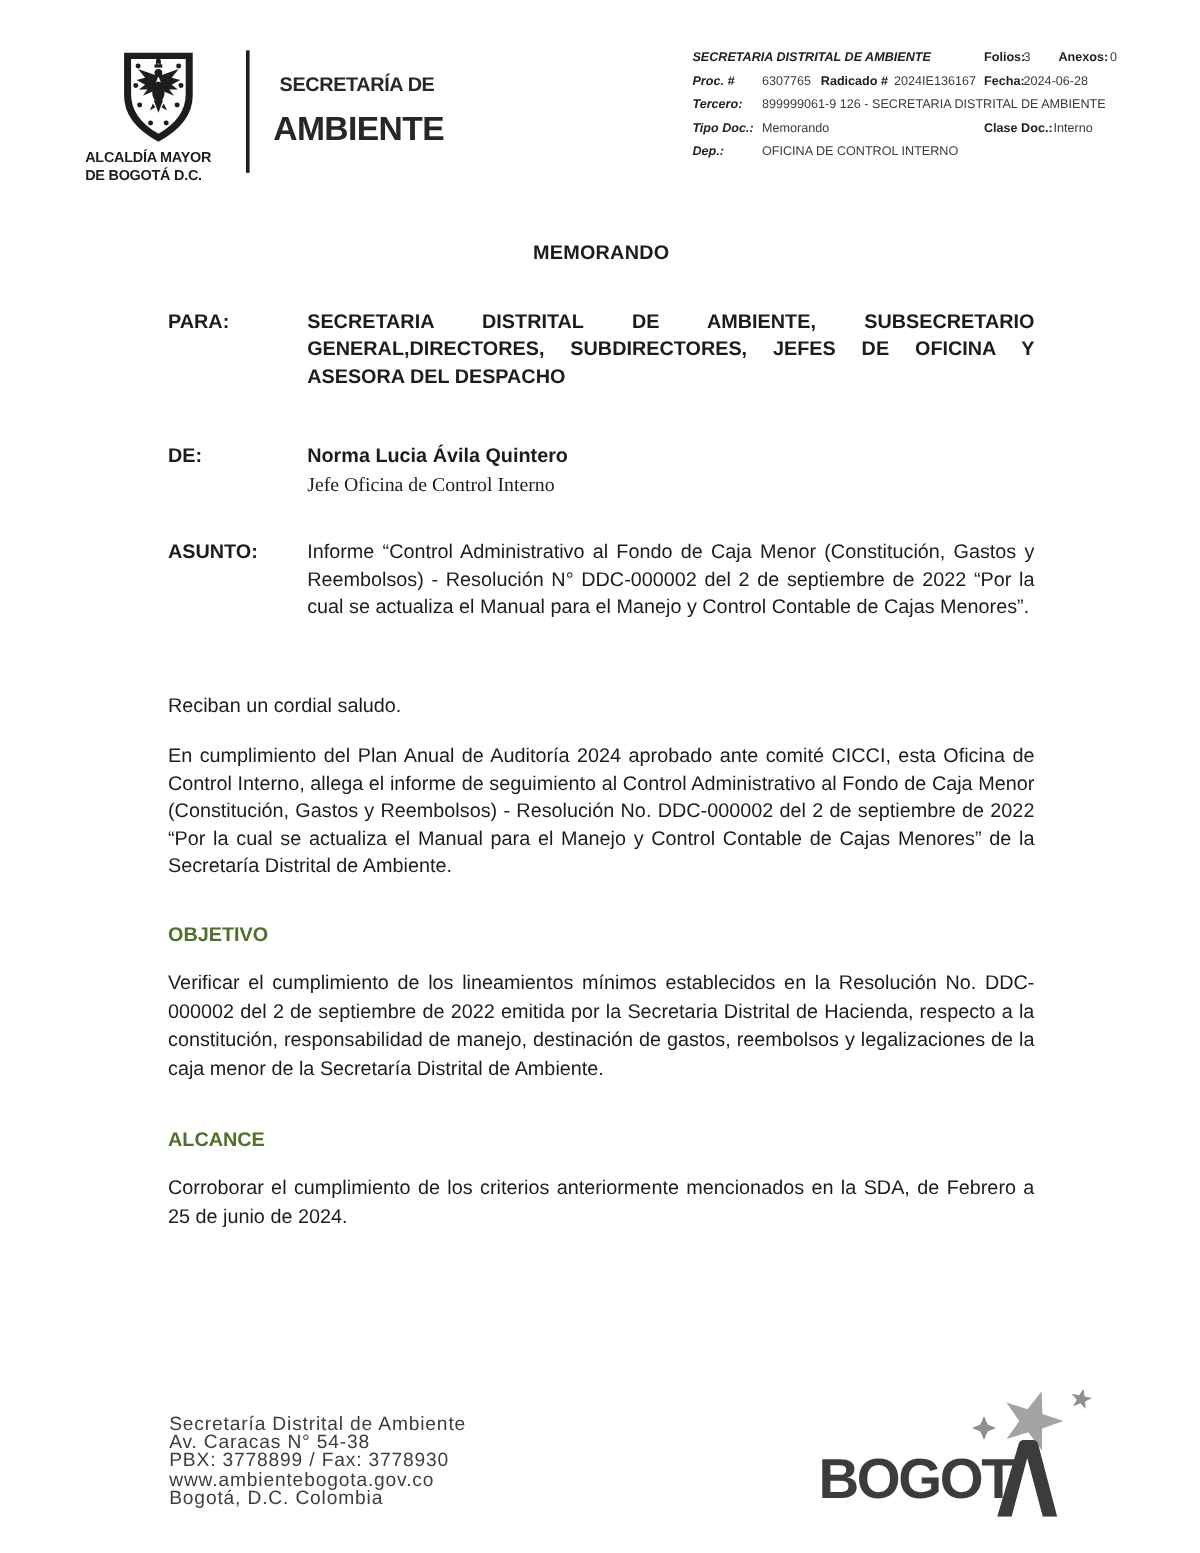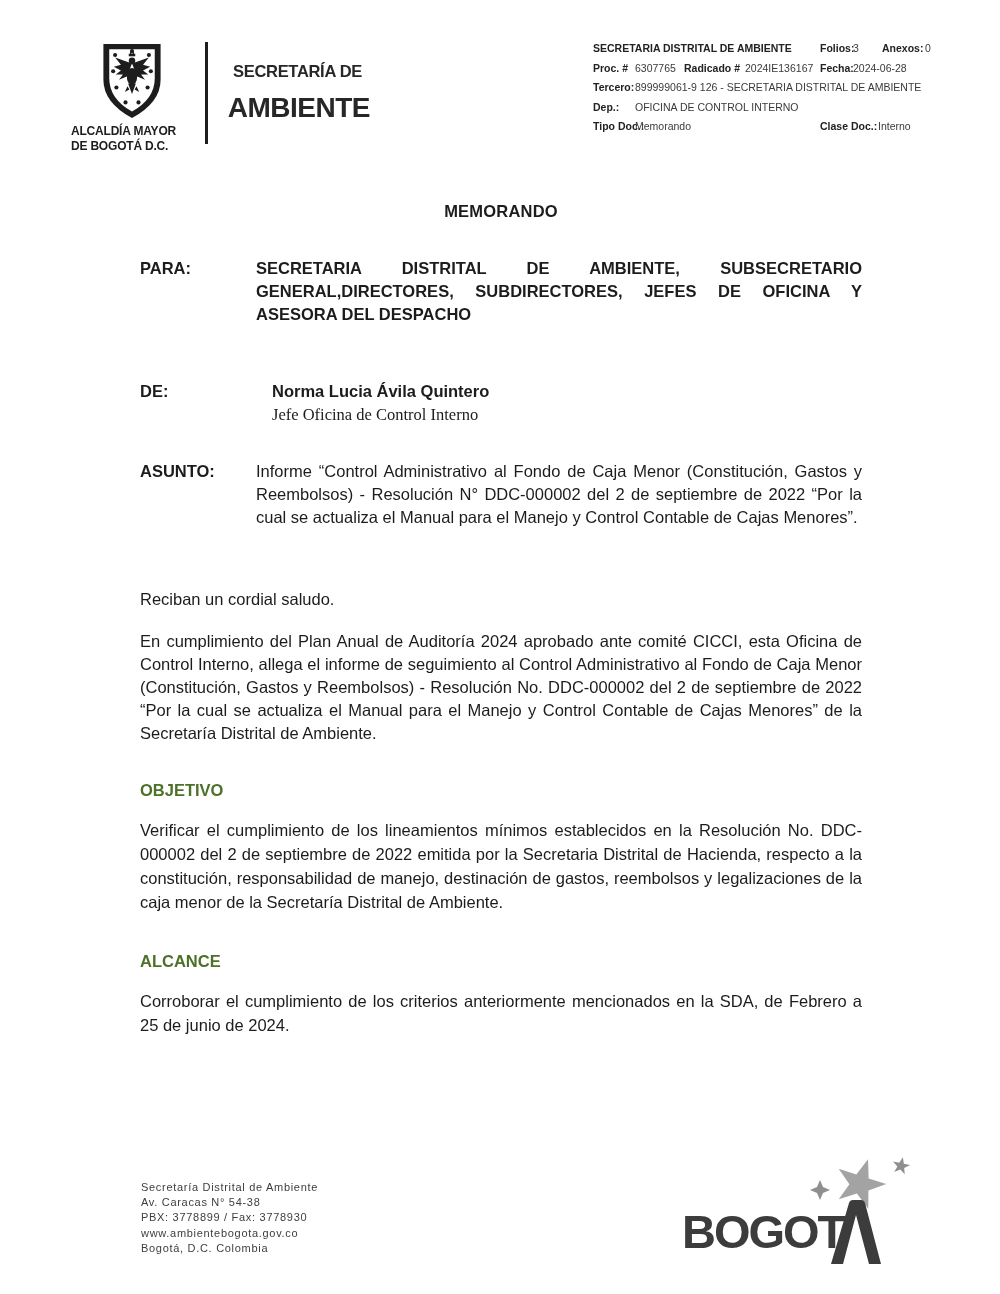--- a/index.html
+++ b/index.html
@@ -23,45 +23,45 @@
   .header-divider { position:absolute; left:122px; top:2px; width:3px; height:102px; background:#1d1d1d; }
   .org-name { position:absolute; left:142px; top:22px; width:145px; text-align:center; color:#272727; }
   .org-name .l1 { display:block; font-weight:bold; font-size:16.5px; letter-spacing:-0.3px; }
   .org-name .l2 { display:block; font-weight:bold; font-size:28px; letter-spacing:-0.5px; margin-top:11px;text-align:right; }
 
   
   .meta { position:absolute; left:577px; top:42px; width:412px; font-size:10.5px; color:#3a3a3a; }
   .meta .row { position:relative; height:19.5px; }
   .meta span { position:absolute; white-space:nowrap; top:0; }
   .meta .b { font-weight:bold; color:#222; }
-  .m-x0 { left:16px; } .m-x58 { left:58px; } .m-x107 { left:107px; } .m-x168 { left:168px; }
+  .m-x0 { left:0;font-style:italic; } .m-x58 { left:58px; } .m-x107 { left:107px; } .m-x168 { left:168px; }
   .m-x243 { left:243px; } .m-x276 { left:276px; }
   .m-x301 { left:301px; } .m-x305 { left:305px; } .m-x348 { left:348px; }
 
   
   .doc { position:absolute; left:140px; top:200px; width:722px; font-size:16.5px; line-height:23px; color:#1c1c1c; }
   .doc-title { text-align:center; font-weight:bold; font-size:16.5px; letter-spacing:0.2px; }
   .field { display:flex; }
   .field .label { width:116px; flex:0 0 116px; font-weight:bold; }
   .field .value { flex:1; text-align:justify; }
   .field .value.bold { font-weight:bold; }
   .f-para { margin-top:34px; }
-  .f-de { margin-top:54px;gap:16px; }
+  .f-de { margin-top:43px; }
   .f-asunto { margin-top:34px; }
   .de-title { font-weight:normal;font-family:Liberation Serif, serif; }
   .greeting { margin-top:59px; }
   .paragraph { margin-top:19px; text-align:justify; }
   .section-heading { margin-top:34px; font-weight:bold; color:#4e7028; font-size:16.5px; }
   .section-paragraph { margin-top:16px; text-align:justify; line-height:24px; }
   .alcance-heading { margin-top:36px; }
 
   
   .footer-address {
     position:absolute; left:141px; top:1180px;
-    font-size:11px; line-height:15.2px; letter-spacing:0.7px;
+    font-size:16px; line-height:15.2px; letter-spacing:0.7px;
     color:#3d3d3d; font-weight:normal;
   }
   .footer-address span { display:block; }
 
   .bogota-logo { position:absolute; left:678px; top:1156px; width:270px; height:120px; }
   .bogota-stars { position:absolute; left:120px; top:0; width:120px; height:62px; }
   .bogota-word { position:absolute; left:4px; top:52px; font-weight:bold; font-size:47px;
     letter-spacing:-2px; color:#3c3c3c; line-height:1;text-align:right; }
   .bogota-lambda { position:absolute; left:152px; top:44px; width:52px; height:64px; }
 </style>
@@ -125,28 +125,28 @@
       <span class="b m-x107">Radicado #</span>
       <span class="m-x168">2024IE136167</span>
       <span class="b m-x243">Fecha:</span>
       <span class="m-x276">2024-06-28</span>
     </div>
     <div class="row">
       <span class="b m-x0">Tercero:</span>
       <span class="m-x58">899999061-9 126 - SECRETARIA DISTRITAL DE AMBIENTE</span>
     </div>
     <div class="row">
-      <span class="b m-x0">Dep.:</span>
-      <span class="m-x58">OFICINA DE CONTROL INTERNO</span>
-    </div>
-    <div class="row">
       <span class="b m-x0">Tipo Doc.:</span>
       <span class="m-x58">Memorando</span>
       <span class="b m-x243">Clase Doc.:</span>
       <span class="m-x301">Interno</span>
+    </div>
+    <div class="row">
+      <span class="b m-x0">Dep.:</span>
+      <span class="m-x58">OFICINA DE CONTROL INTERNO</span>
     </div>
   </div>
 
   <div class="doc">
     <div class="doc-title">MEMORANDO</div>
 
     <div class="field f-para">
       <div class="label">PARA:</div>
       <div class="value bold">SECRETARIA DISTRITAL DE AMBIENTE, SUBSECRETARIO GENERAL,DIRECTORES, SUBDIRECTORES, JEFES DE OFICINA Y ASESORA DEL DESPACHO</div>
     </div>

